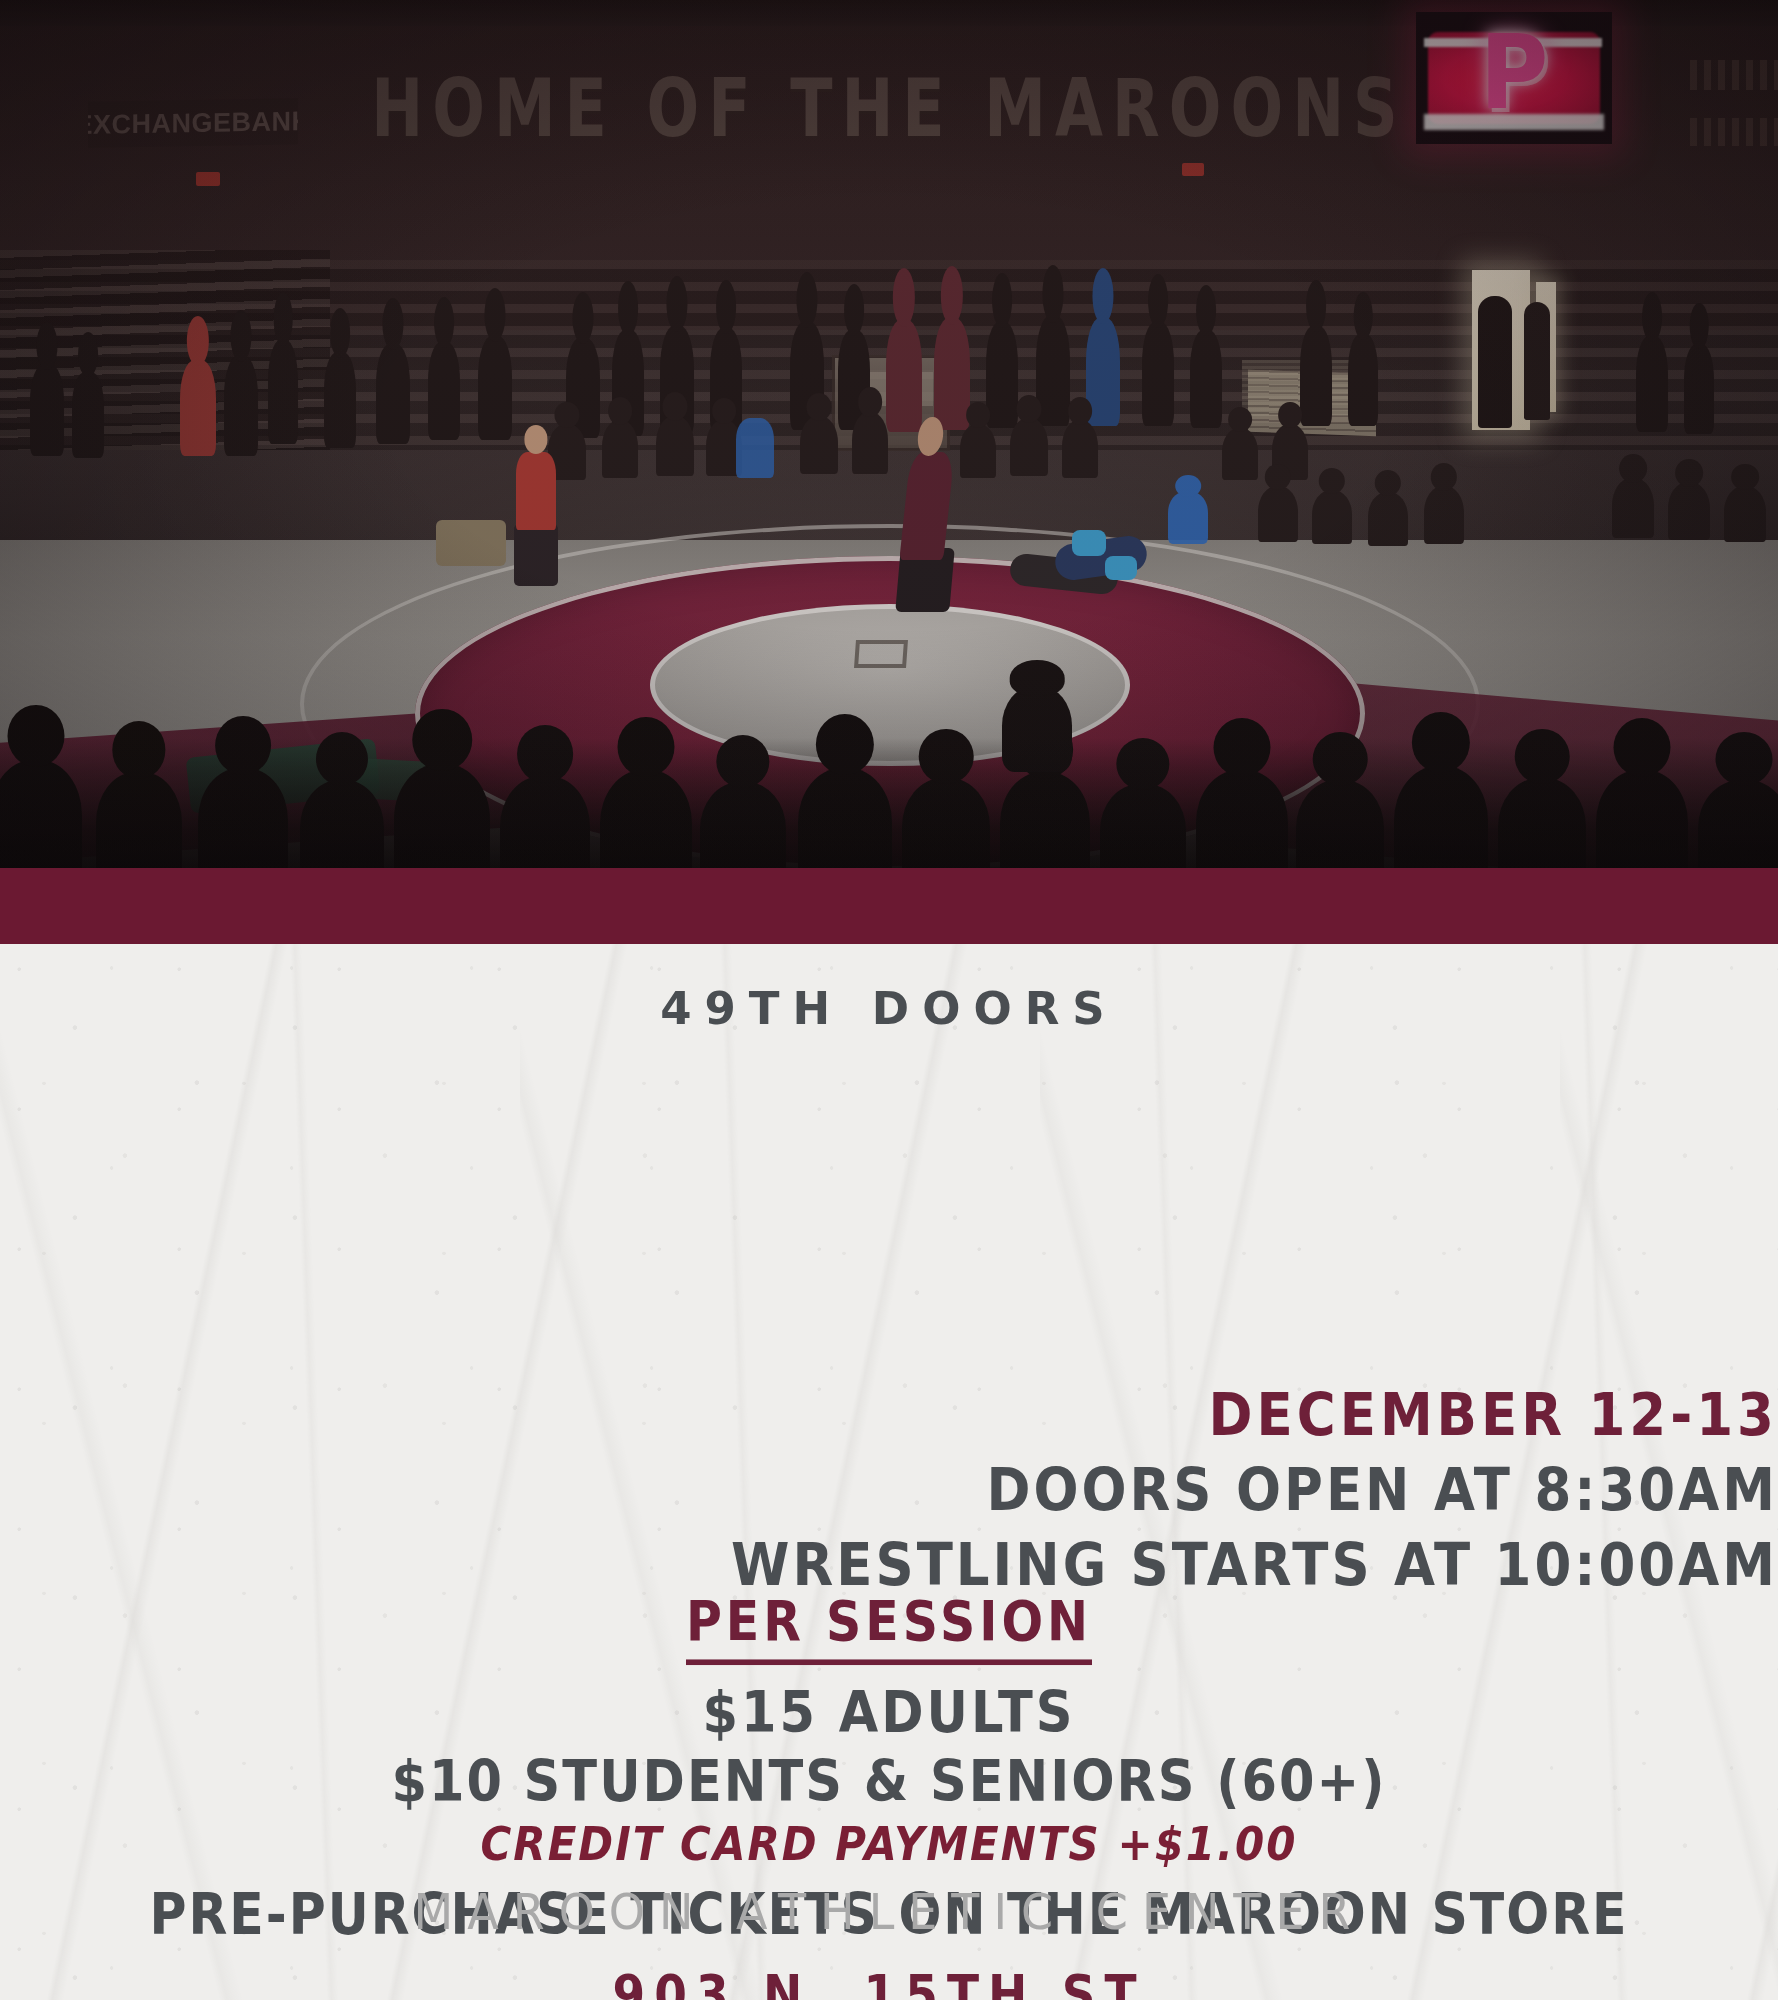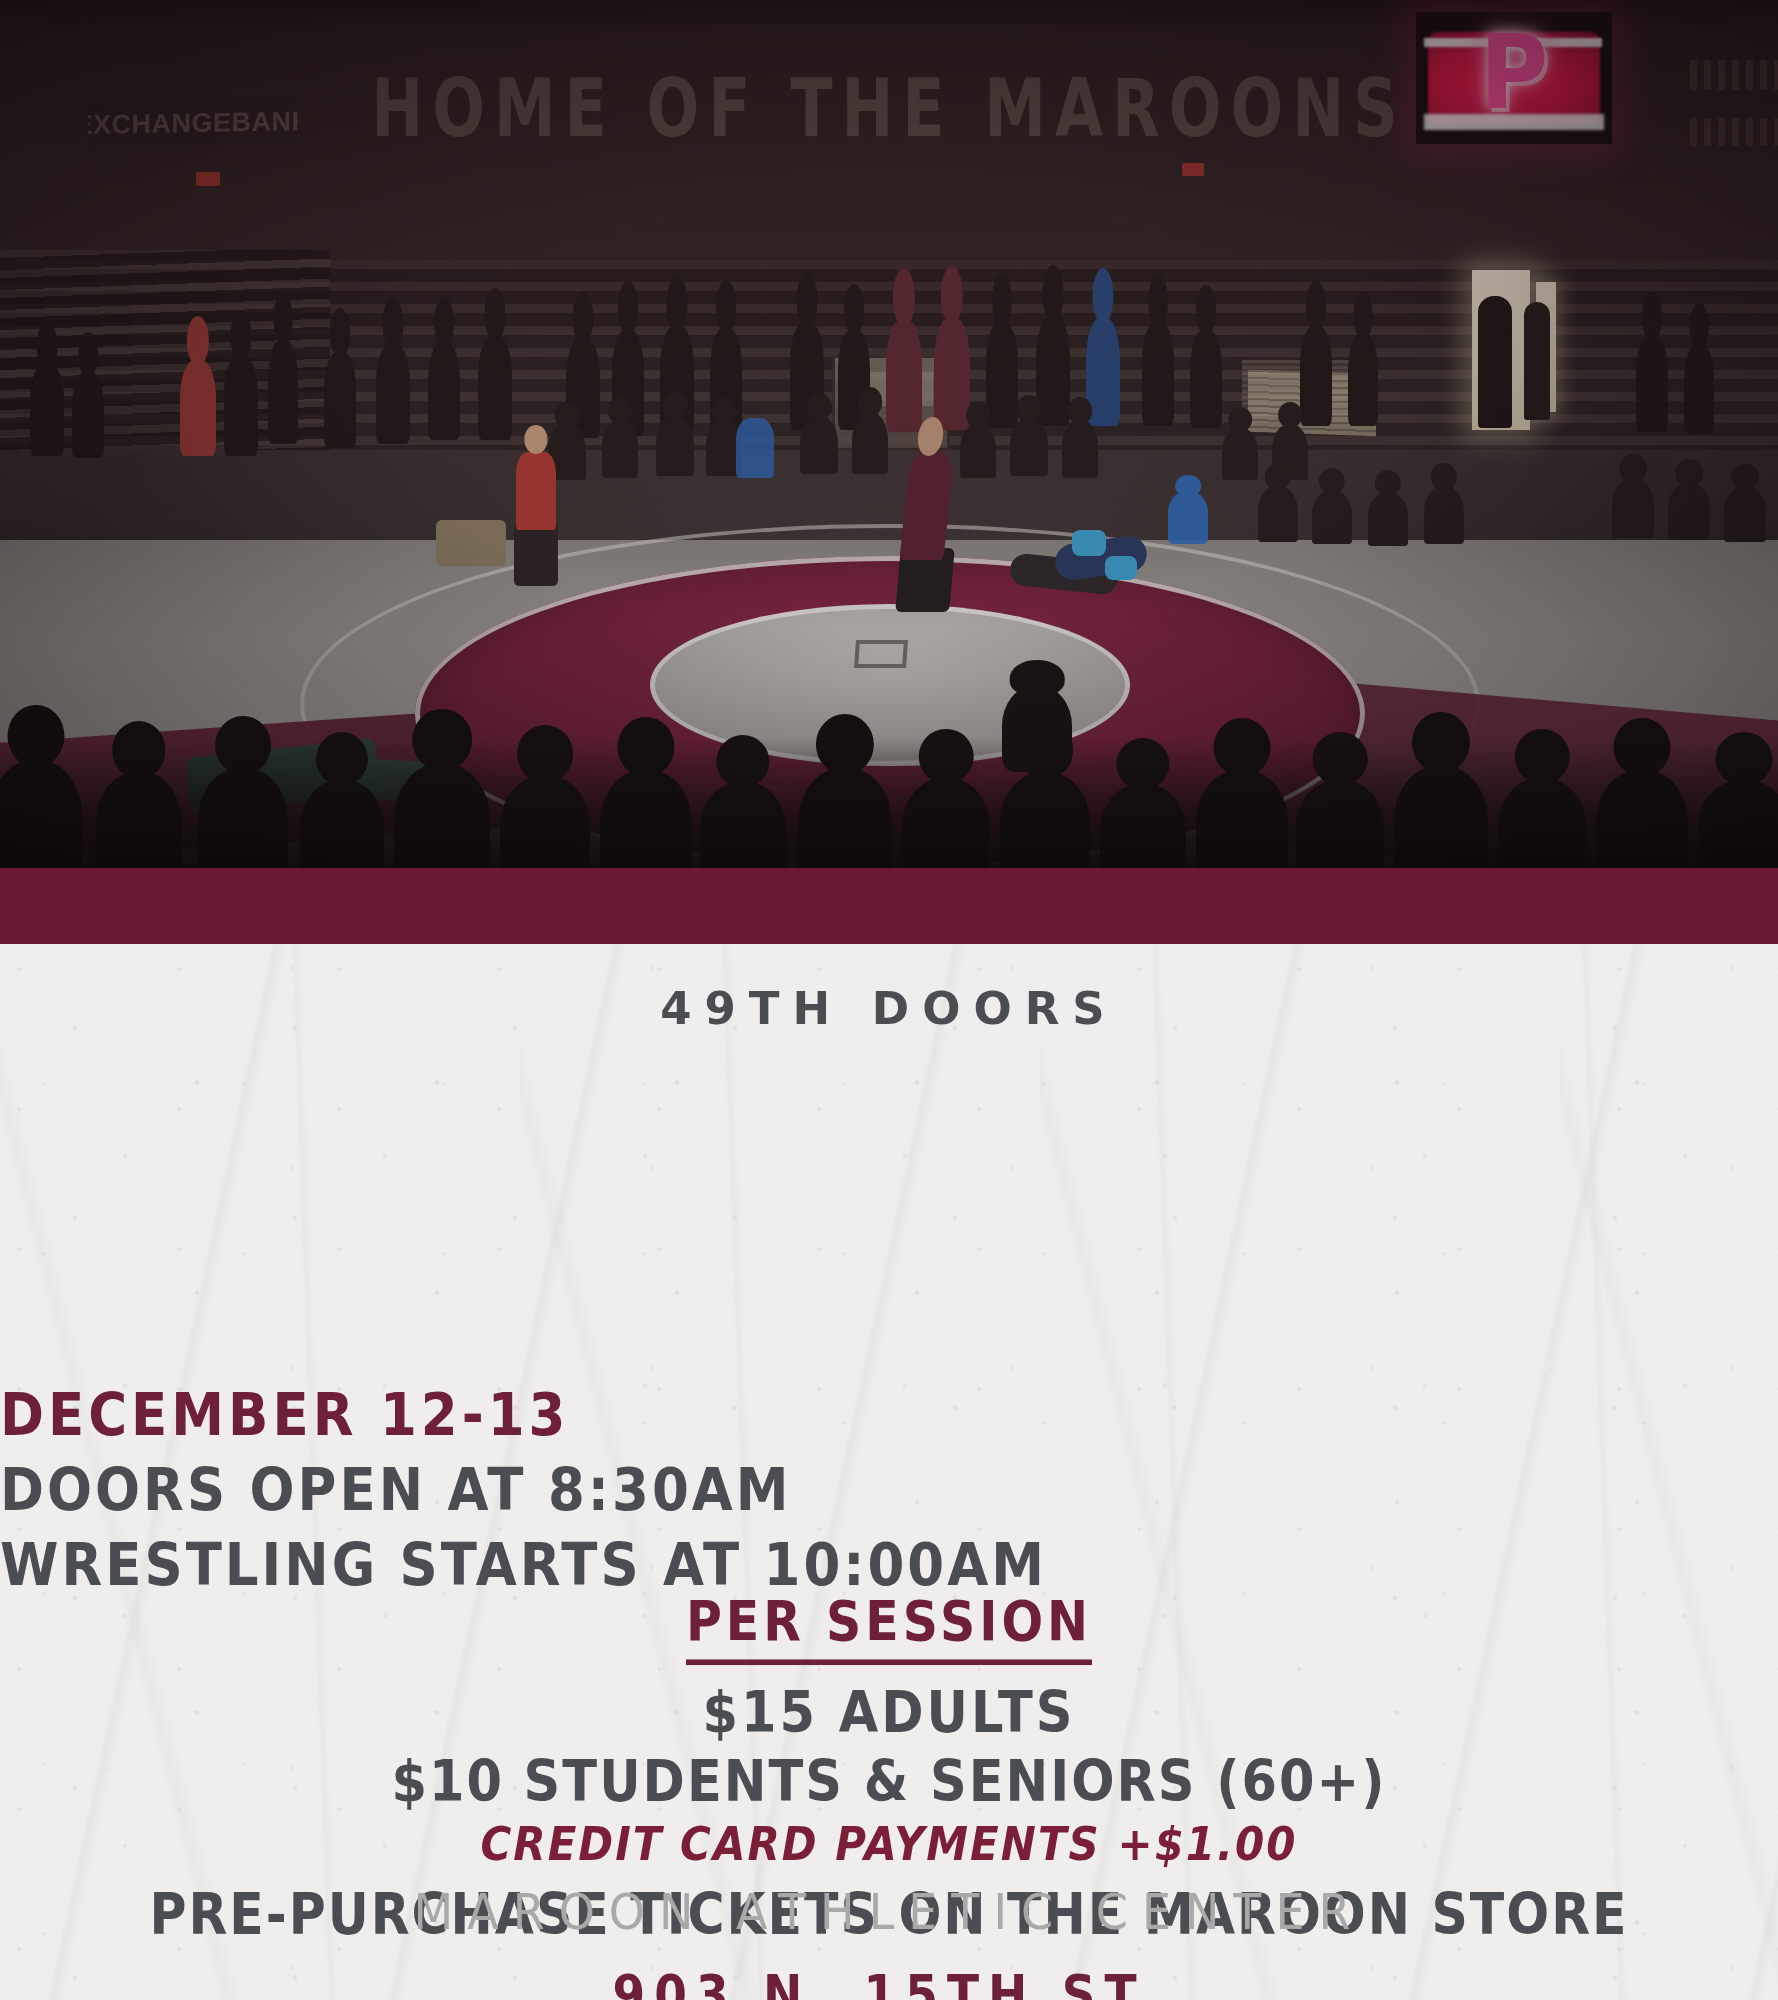--- a/index.html
+++ b/index.html
@@ -279,21 +279,21 @@
     position:absolute; left:0; top:1030px; width:1778px; text-align:center;
     font-family:"DejaVu Sans", sans-serif;
     font-weight:700; font-size:126px; line-height:.95;
     letter-spacing:2px;
     color:#6E2039;
   }
   .title .l1 { display:block; transform:scaleY(1.16) scaleX(1.0); transform-origin:top center; }
   .title .l2 { display:block; margin-top:24px; transform:scaleY(1.16); transform-origin:top center; }
 
   .datesblock {
-    position:absolute; left:0; top:1380px; width:1778px; text-align:left;
+    position:absolute; left:0; top:1380px; width:1778px; text-align:right;
     font-family:"DejaVu Sans", sans-serif;
   }
   .dateline {
     font-size:53px; font-weight:700; letter-spacing:4px; color:#6E2039;
     transform:scaleY(1.12); transform-origin:top center;
   }
   .timeline1, .timeline2 {
     font-size:53px; font-weight:700; letter-spacing:3px; color:#4A4E52;
     margin-top:14px;
     transform:scaleY(1.12); transform-origin:top center;

